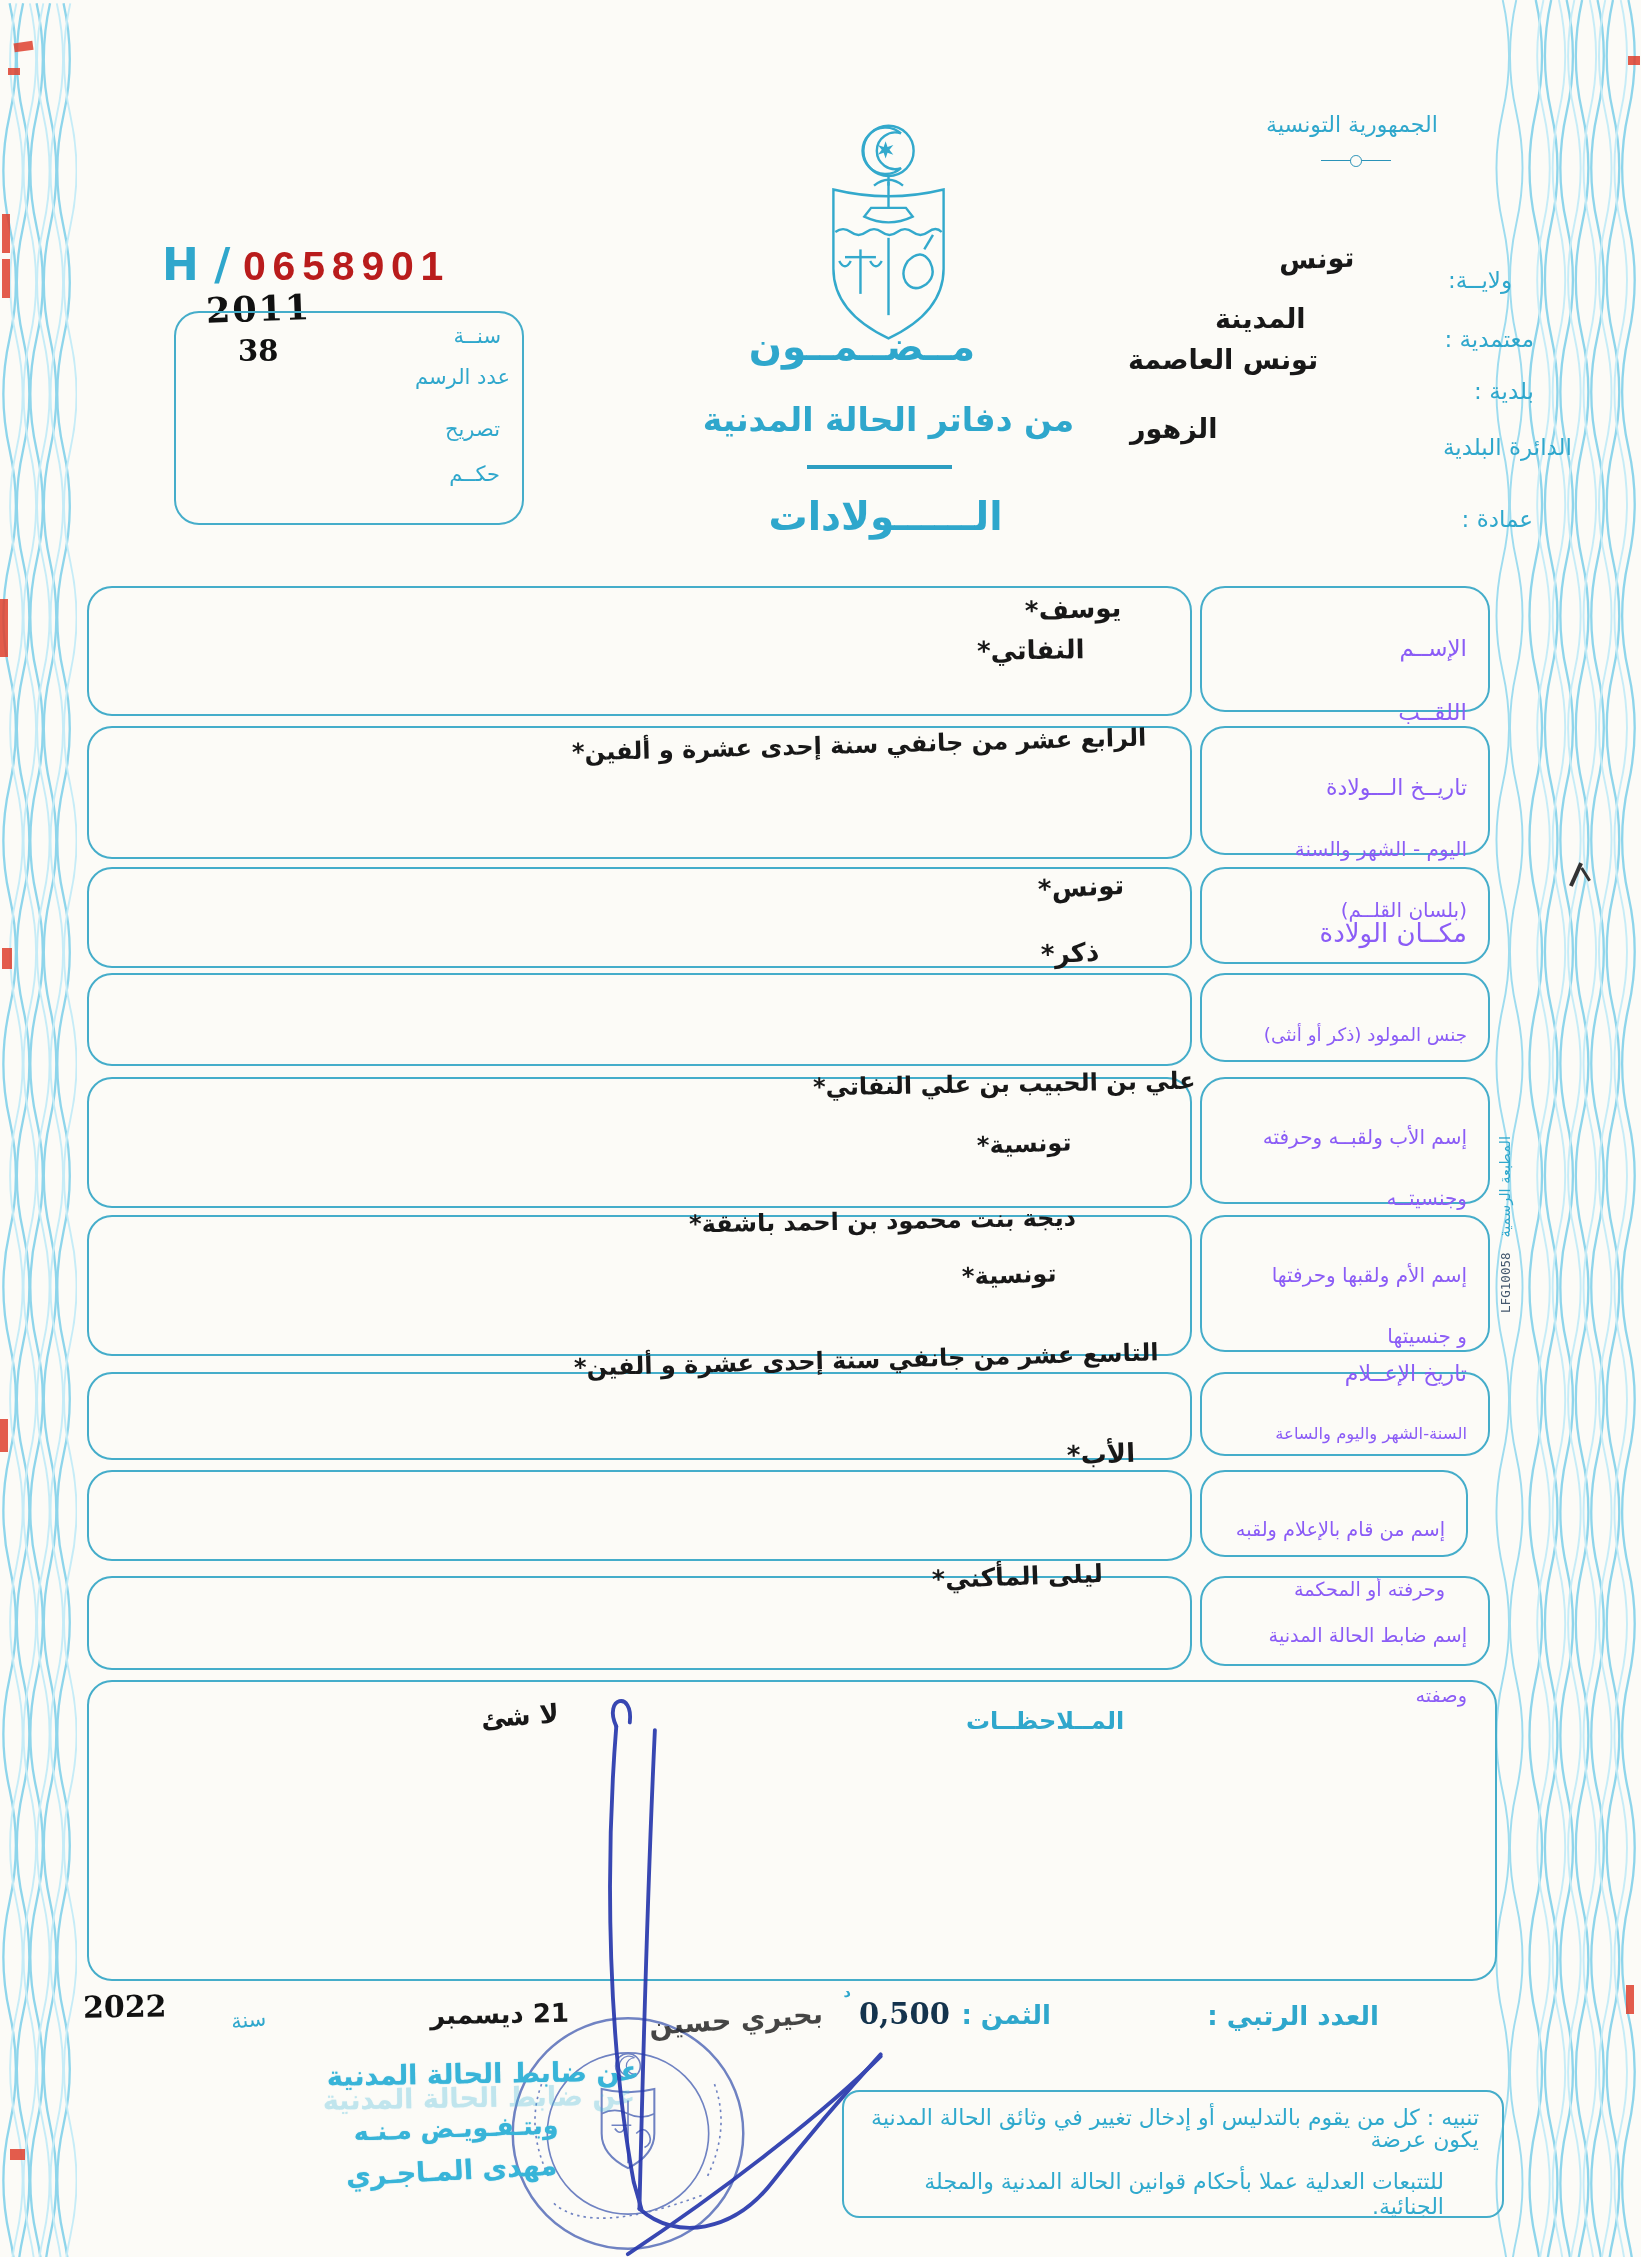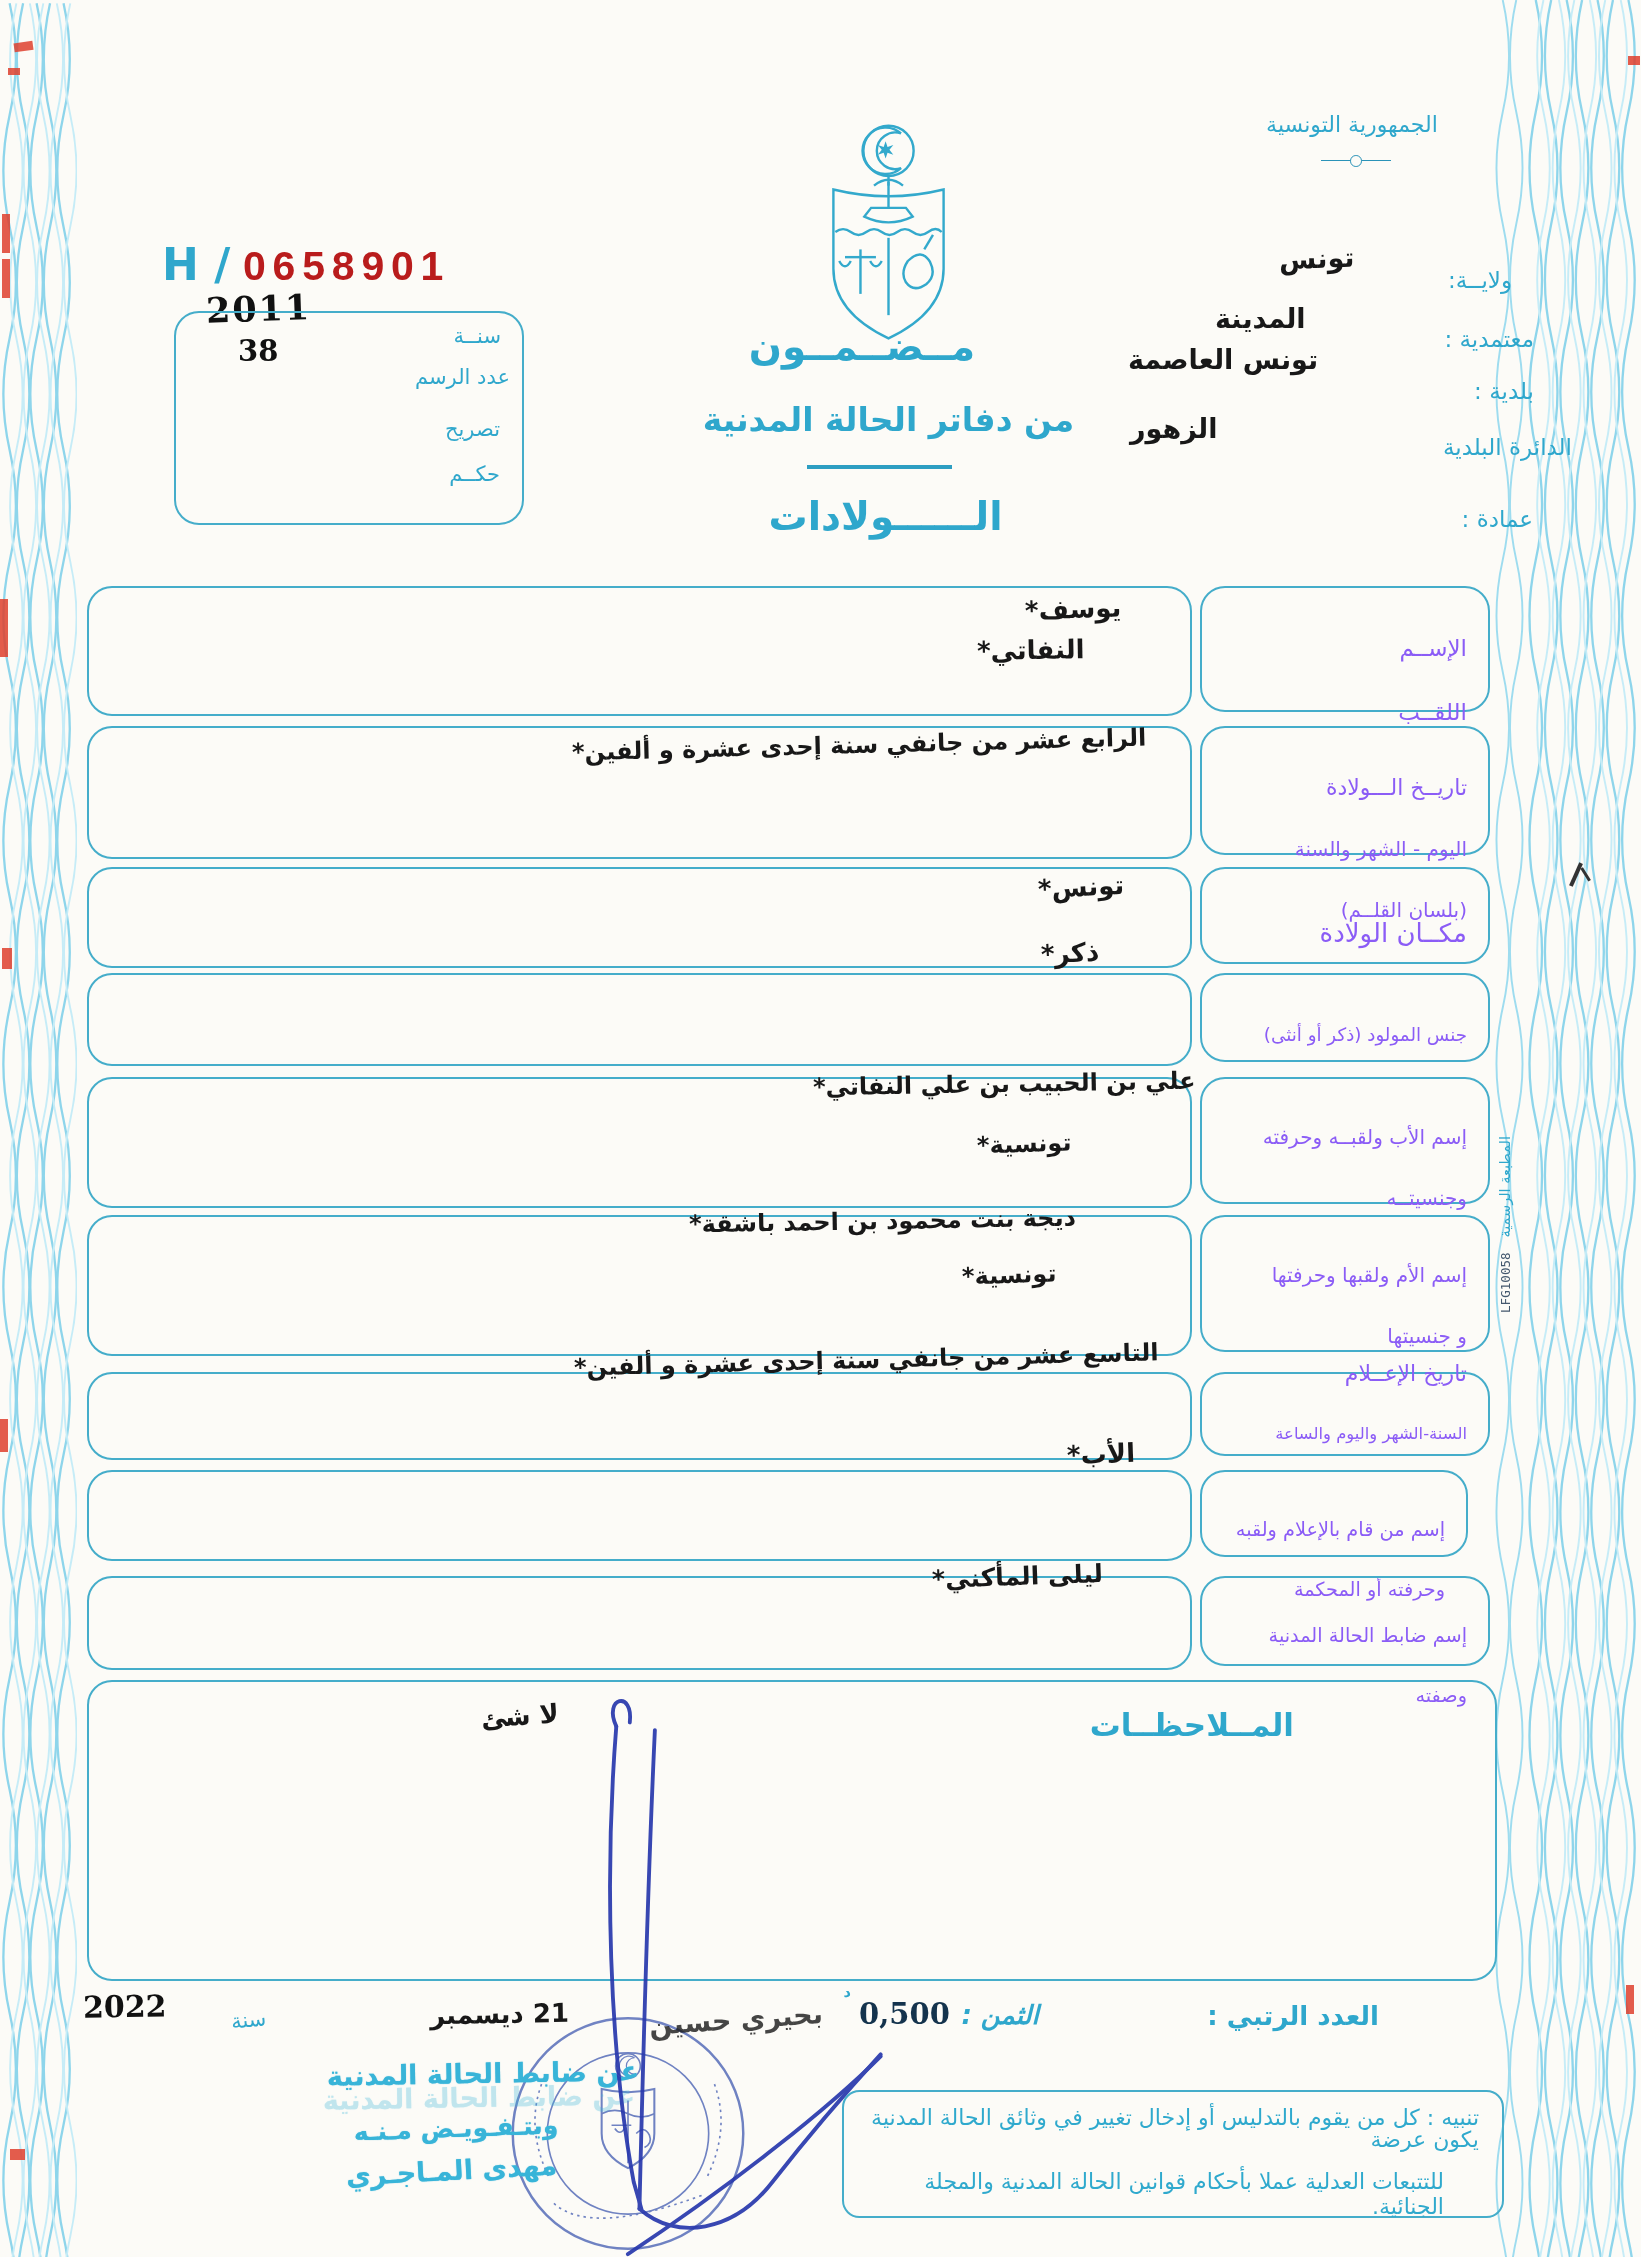--- a/index.html
+++ b/index.html
@@ -206,41 +206,41 @@
   <div class="abs tv" style="left:689px;top:1207px;font-size:24px;transform:rotate(-1deg);">ديجة بنت محمود بن احمد باشقة*</div>
   <div class="abs tv" style="left:962px;top:1261px;font-size:24px;transform:rotate(-2deg);">تونسية*</div>
 
   <div class="abs tv" style="left:574px;top:1346px;font-size:24px;transform:rotate(-1.5deg);">التاسع عشر من جانفي سنة إحدى عشرة و ألفين*</div>
 
   <div class="abs tv" style="left:1067px;top:1439px;font-size:26px;transform:rotate(-2deg);">الأب*</div>
 
   <div class="abs tv" style="left:932px;top:1562px;font-size:25px;transform:rotate(-2deg);">ليلى المأكني*</div>
 
   <div class="box" style="left:87px;top:1680px;width:1406px;height:297px;"></div>
-  <div class="abs ar cyb" style="left:966px;top:1707px;width:328px;font-size:31px;text-align:right;letter-spacing:1px;">المــلاحظــات</div>
+  <div class="abs ar cyb" style="left:966px;top:1707px;width:328px;font-size:24px;text-align:left;letter-spacing:1px;">المــلاحظــات</div>
   <div class="abs tv" style="left:481px;top:1701px;font-size:26px;transform:rotate(-4deg);">لا شئ</div>
 
   <svg class="abs" style="left:483px;top:2010px" width="290" height="247" viewBox="0 0 300 300">
     <g stroke="#4d65b5" fill="none" opacity="0.8">
       <circle cx="150" cy="150" r="140" stroke-width="3"></circle>
       <circle cx="150" cy="150" r="98" stroke-width="2"></circle>
       <circle cx="150" cy="68" r="15" stroke-width="2"></circle>
       <path d="M158 58 a12 12 0 1 0 0 20 a9 9 0 1 1 0 -20" stroke-width="1.5"></path>
       <path d="M118 96 Q150 104 182 96 L182 150 Q182 176 150 192 Q118 176 118 150 Z" stroke-width="2.5"></path>
       <path d="M150 110 V186 M118 126 q16 -8 32 0 t32 0 M130 140 h24 M134 144 q6 9 12 0 M160 150 q10 -10 16 2 q4 10 -6 15" stroke-width="2"></path>
       <path d="M60 235 q45 40 180 -10" stroke-width="2" stroke-dasharray="3 5"></path>
       <path d="M45 90 q-20 55 10 115" stroke-width="2" stroke-dasharray="3 5"></path>
       <path d="M255 90 q20 55 -10 115" stroke-width="2" stroke-dasharray="3 5"></path>
     </g>
   </svg>
 
   <div class="abs ar cyb" style="left:1186px;top:2001px;width:193px;font-size:26px;text-align:right;">العدد الرتبي :</div>
 
   <div class="abs ar" style="left:859px;top:1997px;display:flex;gap:11.6px;align-items:baseline;">
-    <span class="cyb" style="font-size:26px;font-style:italic;">الثمن :</span>
+    <span class="cyb" style="font-size:26px;">الثمن :</span>
     <span class="price-wrap">
       <span class="price-unit">د</span>
       <span style="font-size:29px;font-weight:bold;color:#14334d;font-family:'DejaVu Serif',serif;">0,500</span>
     </span>
   </div>
 
   <div class="abs tv" style="left:430px;top:1999px;font-size:26px;letter-spacing:1.9px;transform:rotate(-1deg);">21 ديسمبر</div>
   <div class="abs ar cy" style="left:231px;top:2008px;font-size:21px;transform:rotate(-6deg);">سنة</div>
   <div class="abs" style="left:83px;top:1989px;font-size:30px;font-weight:bold;color:#111;font-family:'DejaVu Serif',serif;transform:rotate(-1deg);">2022</div>
   <div class="abs tv" style="left:649px;top:2004px;font-size:27px;opacity:.8;transform:rotate(-4deg);letter-spacing:1.9px;">بحيري حسين</div>

